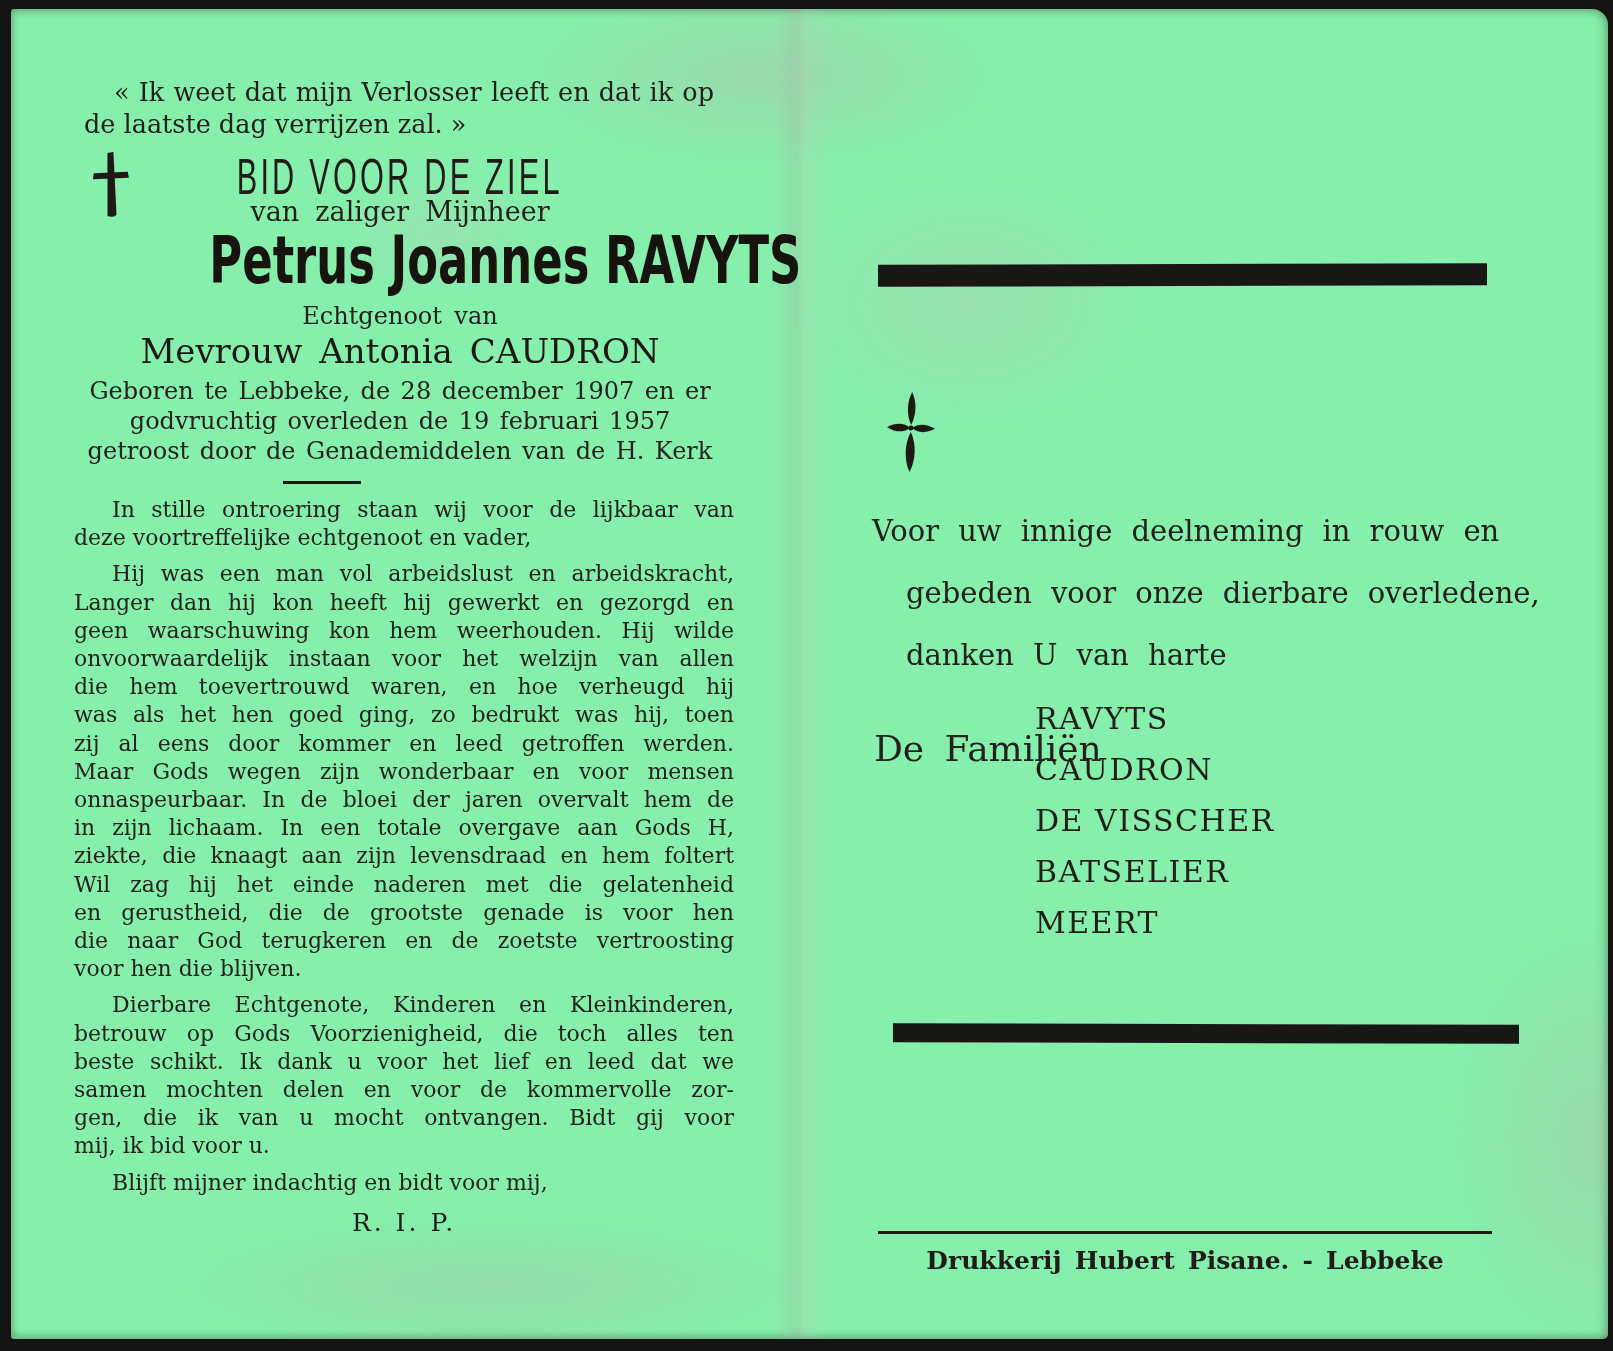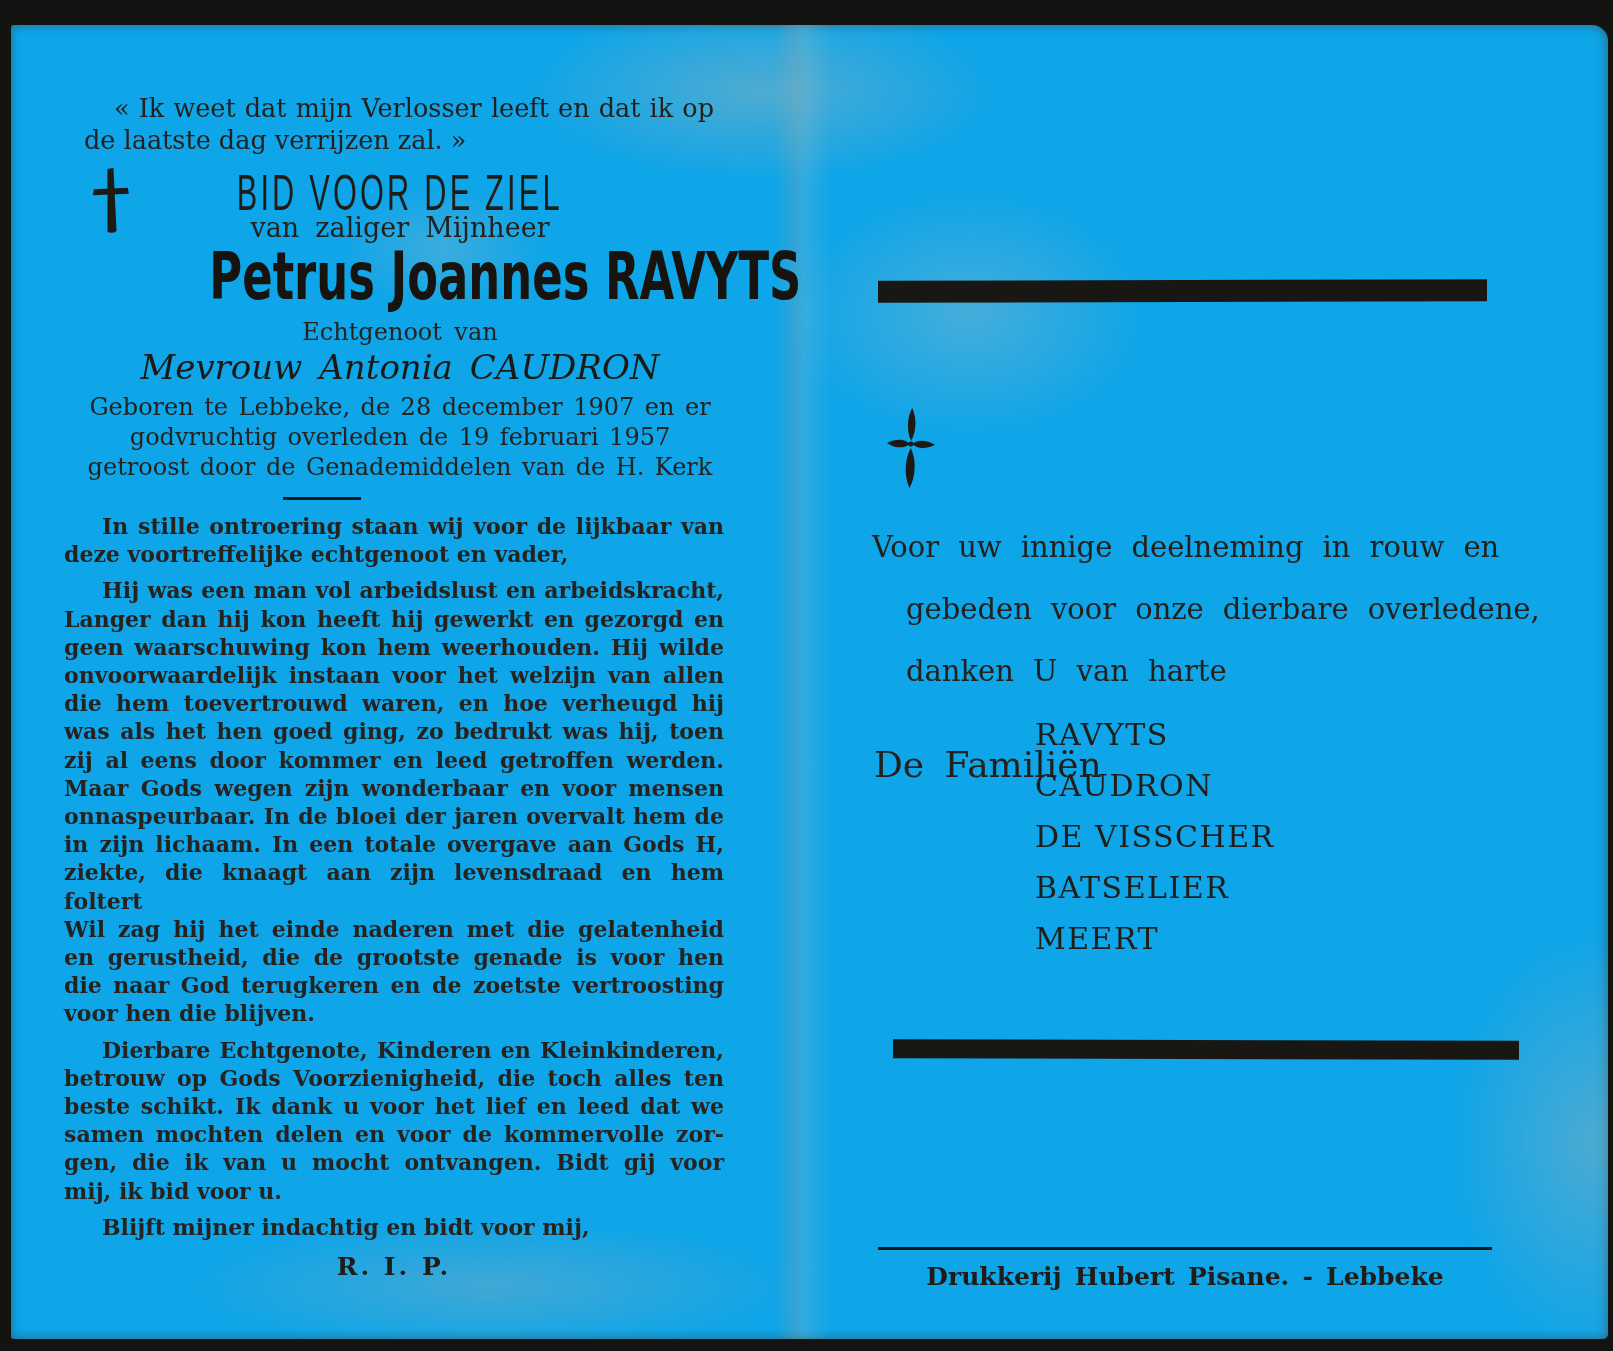--- a/index.html
+++ b/index.html
@@ -1,21 +1,21 @@
 <!DOCTYPE html>
 <html><head>
 <meta charset="utf-8">
 <style>
   html,body{margin:0;padding:0;background:#131311;}
   .scan{position:relative;width:1613px;height:1351px;background:#131311;overflow:hidden;
         font-family:"DejaVu Serif", serif;}
   .paper{position:absolute;left:11px;top:9px;right:5px;bottom:12px;
-         background:#0ea5e9;border-radius:3px 16px 5px 3px;
+         background:#86efac;border-radius:3px 16px 5px 3px;
          box-shadow:inset -5px 0 8px rgba(70,66,56,.22), inset 0 4px 6px rgba(70,66,56,.16),
-                    inset 4px 0 6px rgba(70,66,56,.14), inset 0 -4px 6px rgba(70,66,56,.18);margin-top:16px;}
+                    inset 4px 0 6px rgba(70,66,56,.14), inset 0 -4px 6px rgba(70,66,56,.18);}
   .paper::before{content:"";position:absolute;inset:0;border-radius:inherit;pointer-events:none;
      background:
        radial-gradient(ellipse 340px 130px at 47% 5%, rgba(186,183,172,.38), transparent 70%),
        radial-gradient(ellipse 260px 180px at 60% 22%, rgba(198,195,185,.30), transparent 70%),
        radial-gradient(ellipse 420px 90px at 30% 96%, rgba(180,177,167,.30), transparent 75%),
        radial-gradient(ellipse 200px 300px at 99% 85%, rgba(186,182,170,.35), transparent 72%),
        radial-gradient(ellipse 150px 90px at 27% 17%, rgba(200,197,187,.25), transparent 70%),
        linear-gradient(90deg, transparent 47.8%, rgba(168,165,154,.26) 49.2%,
                        rgba(205,202,192,.18) 49.7%, transparent 51.4%);}
   .content{position:absolute;left:-11px;top:-9px;width:1613px;height:1351px;color:#26231e;}
@@ -33,25 +33,25 @@
   .bid-line{left:70px;top:148px;width:660px;}
   .bid-line span{display:inline-block;font-family:"Liberation Sans",sans-serif;font-weight:500;
                  font-size:48px;letter-spacing:5px;transform:scale(.64,1.04);
                  transform-origin:center top;white-space:nowrap;color:#201d18;}
   .zaliger{left:70px;top:196px;width:660px;font-size:27px;word-spacing:.28em;color:#24211c;}
   .name-line{left:70px;top:222px;width:660px;}
   .name-line span{display:inline-block;font-family:"DejaVu Sans",sans-serif;font-weight:800;
                   font-size:66px;transform:scale(.68,1);transform-origin:center top;
                   white-space:nowrap;color:#17140f;}
   .echtgenoot{left:70px;top:302px;width:660px;font-size:24px;word-spacing:.2em;}
-  .mevrouw{left:70px;top:331px;width:660px;font-size:34px;word-spacing:.18em;color:#1d1a15;font-style:italic;}
+  .mevrouw{left:70px;top:331px;width:660px;font-size:34px;word-spacing:.18em;color:#1d1a15;}
   .vitals{left:70px;top:376px;width:660px;font-size:24px;line-height:30px;word-spacing:.12em;}
   .divider{left:283px;top:481px;width:78px;height:3px;background:#1b1915;}
 
-  .bodytext{left:64px;top:496px;width:660px;font-size:22px;line-height:28.2px;color:#26231e;font-weight:bold;}
+  .bodytext{left:74px;top:496px;width:660px;font-size:22px;line-height:28.2px;color:#26231e;}
   .para{margin:0 0 8px 0;}
   .para .tline:first-child{text-indent:38px;}
 
   .farewell-row{display:flex;justify-content:space-between;padding:2px 12px 0 38px;font-size:23px;}
   .rip{margin-top:12px;text-align:center;font-size:25px;letter-spacing:3px;color:#201d18;}
 
   .latin-cross{left:92px;top:152px;}
 
   
   .bar{background:#191713;}

